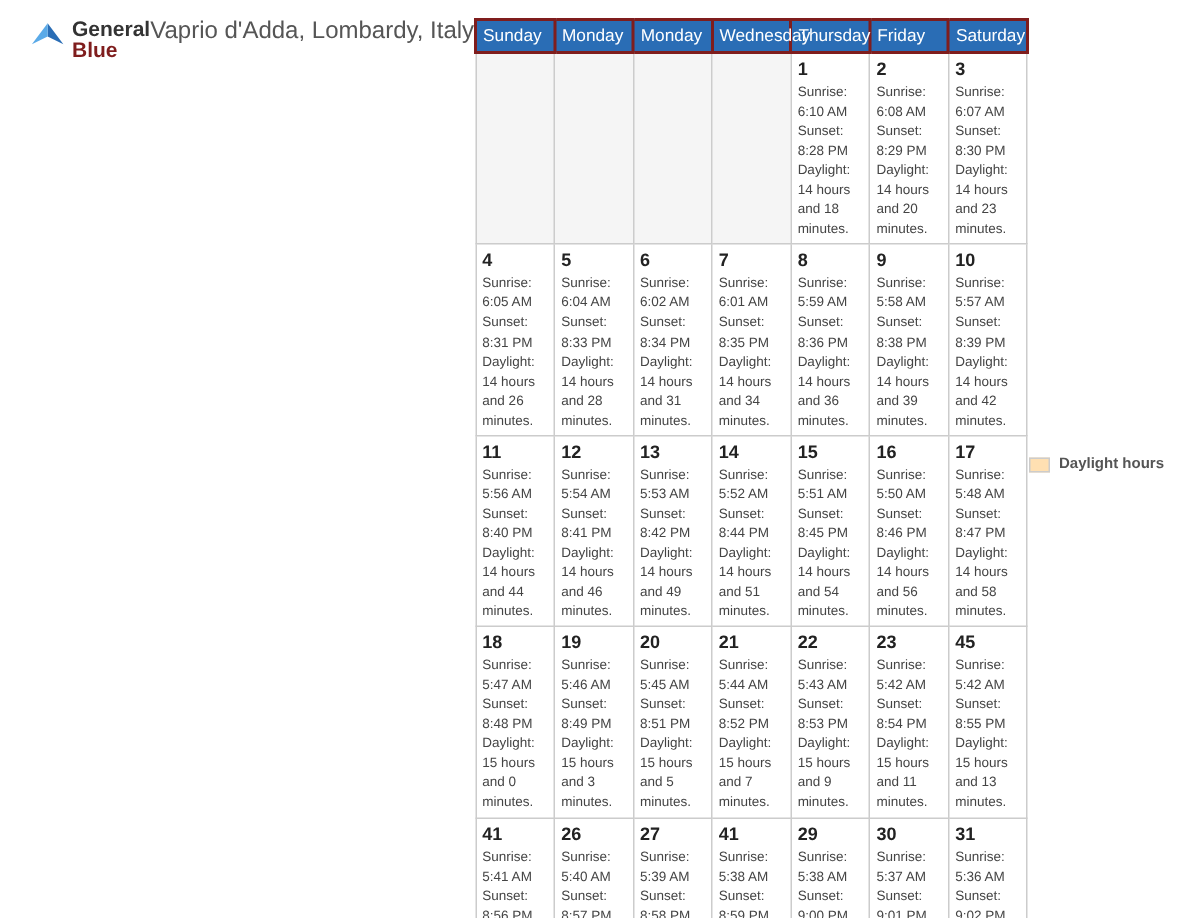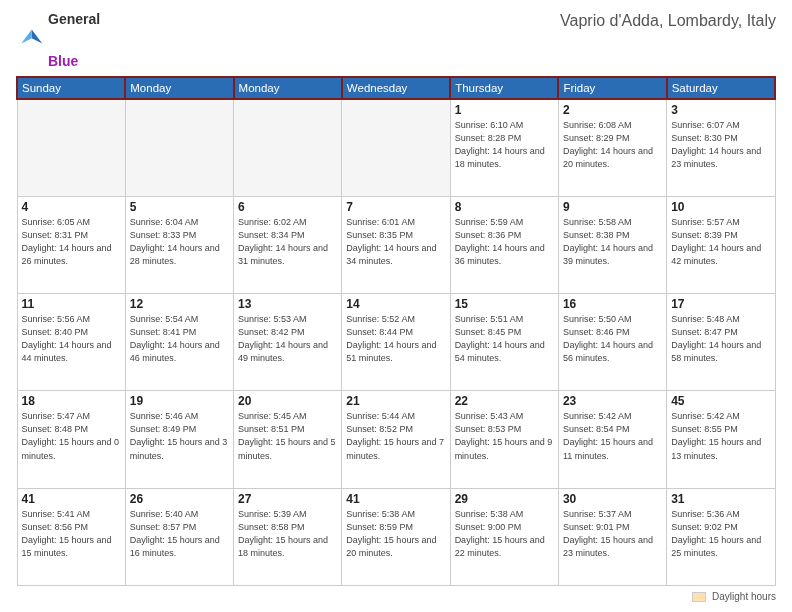--- a/index.html
+++ b/index.html
@@ -8,21 +8,20 @@
       background: #fff;
       width: 792px;
       height: 612px;
       overflow: hidden;
     }
     .page {
       width: 792px;
       height: 612px;
       padding: 12px 16px 10px;
       display: flex;
-      flex-direction: column;
     }
     .header {
       display: flex;
       justify-content: space-between;
       align-items: flex-start;
       margin-bottom: 8px;
     }
     .logo {
       display: flex;
       align-items: center;
@@ -34,22 +33,21 @@
       line-height: 1;
     }
     .logo-general {
       font-size: 14px;
       font-weight: bold;
       color: #333;
     }
     .logo-blue {
       font-size: 14px;
       font-weight: bold;
-      color: #a21caf;
-      margin-top: 28px;
+      color: #7f1d1d;
     }
     .logo-icon {
       width: 28px;
       height: 28px;
     }
     .title-block {
       text-align: right;
     }
     .month-title {
       font-size: 28px;
@@ -101,20 +99,21 @@
       line-height: 1.45;
     }
     .footer {
       display: flex;
       align-items: center;
       justify-content: flex-end;
       padding-top: 5px;
       gap: 6px;
       font-size: 10px;
       color: #555;
+      font-weight: bold;
     }
     .legend-box {
       width: 14px;
       height: 10px;
       background: #ffe0b2;
       border: 1px solid #ccc;
       display: inline-block;
     }
   </style>
 </head>

